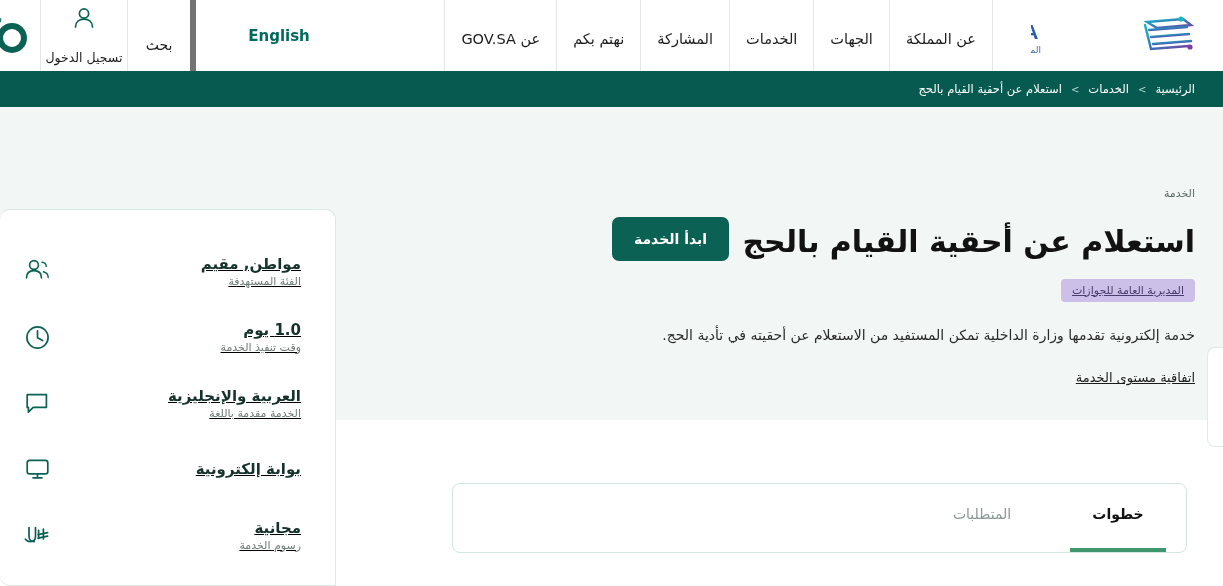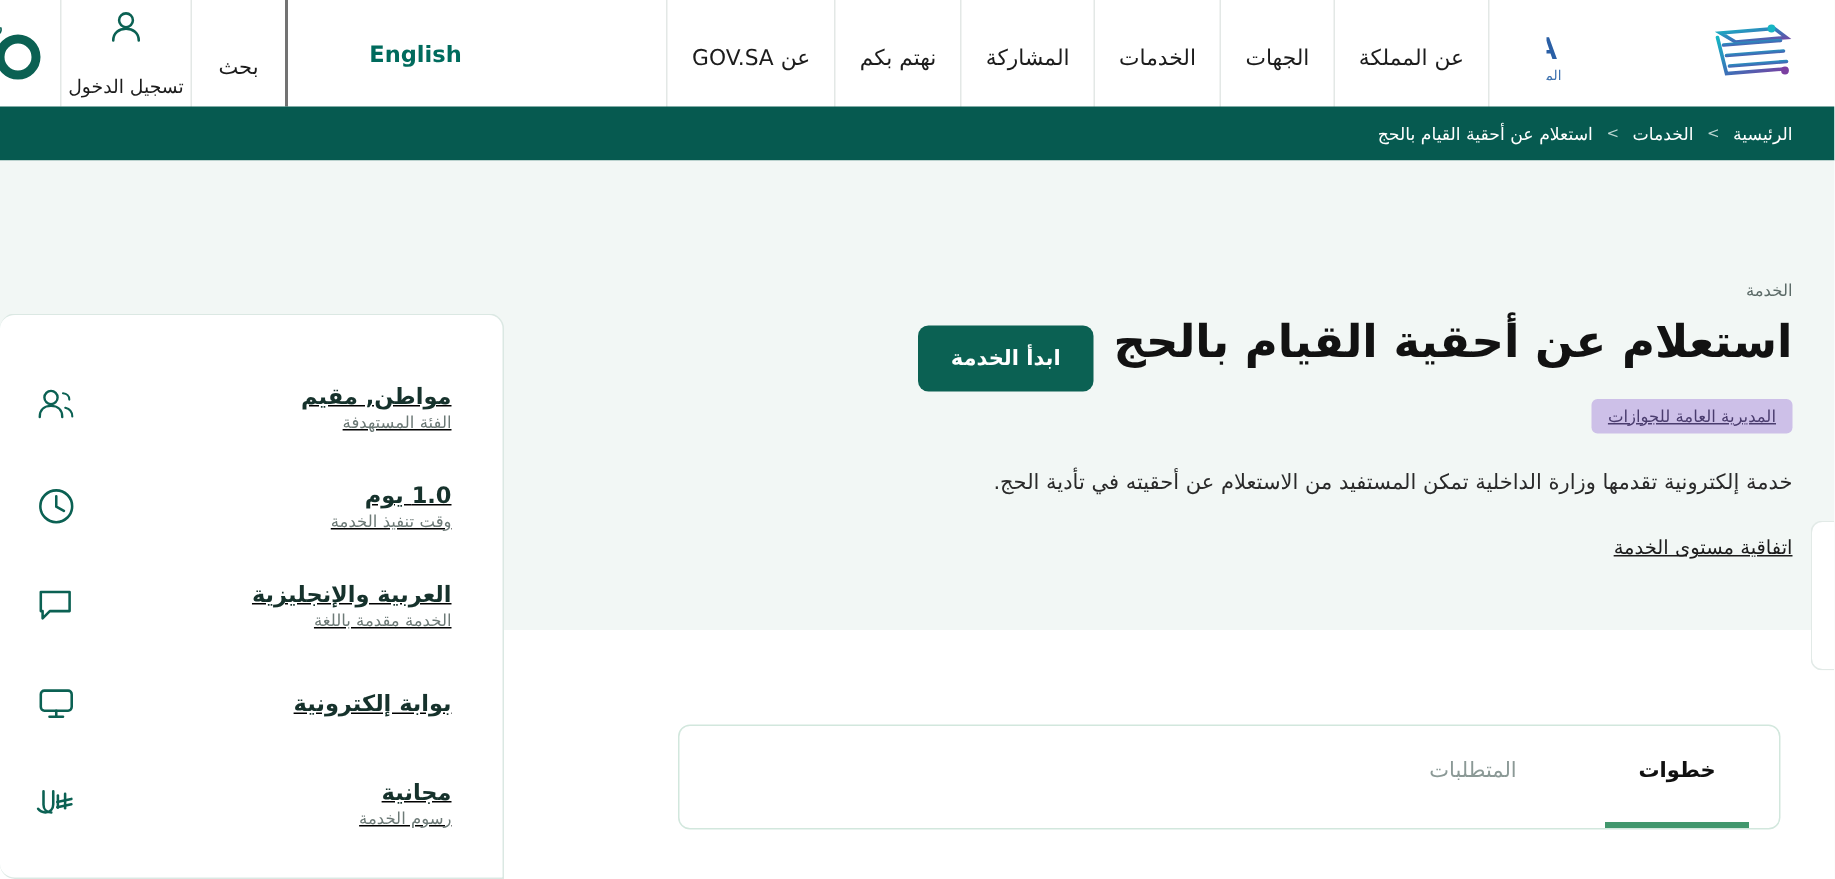--- a/index.html
+++ b/index.html
@@ -71,21 +71,21 @@
   .lang-btn {
     display: flex;
     align-items: center;
     justify-content: flex-start;
     padding: 0 0 0 0;
     width: 172px;
     height: 71px;
     font-size: 15px;
     font-weight: bold;
     color: #006b5d;
-    border-left: 2px solid #737373;
+    border-left: 6px solid #737373;
     cursor: pointer;
     padding-right: 0;
     direction: ltr;
     padding-left: 0;
     justify-content: center;
   }
 
   .search-btn {
     display: flex;
     align-items: center;
@@ -160,21 +160,21 @@
   .hero-right {
     position: absolute;
     top: 80px;
     right: 28px;
     width: 575px;
     text-align: right;
   }
   .svc-kicker {
     font-size: 11px;
     color: #5c6b68;
-    margin-bottom: 10px;
+    margin-bottom: 23px;
   }
   .svc-title {
     font-size: 30px;
     font-weight: bold;
     color: #121212;
     line-height: 1.25;
     margin-bottom: 18px;
   }
   .svc-badge {
     display: inline-block;

